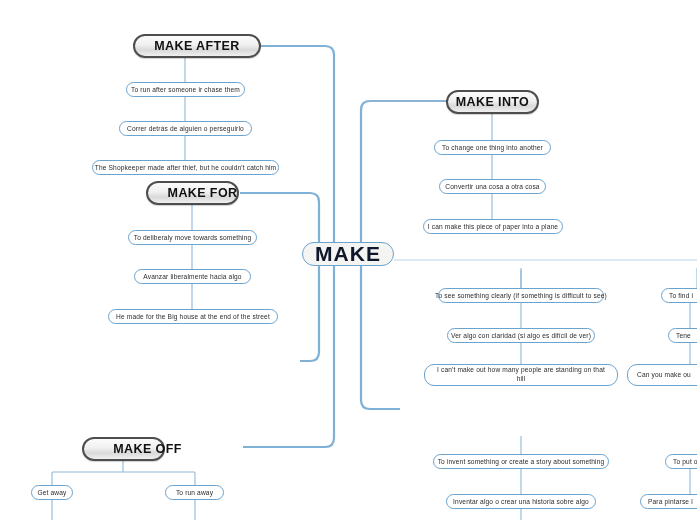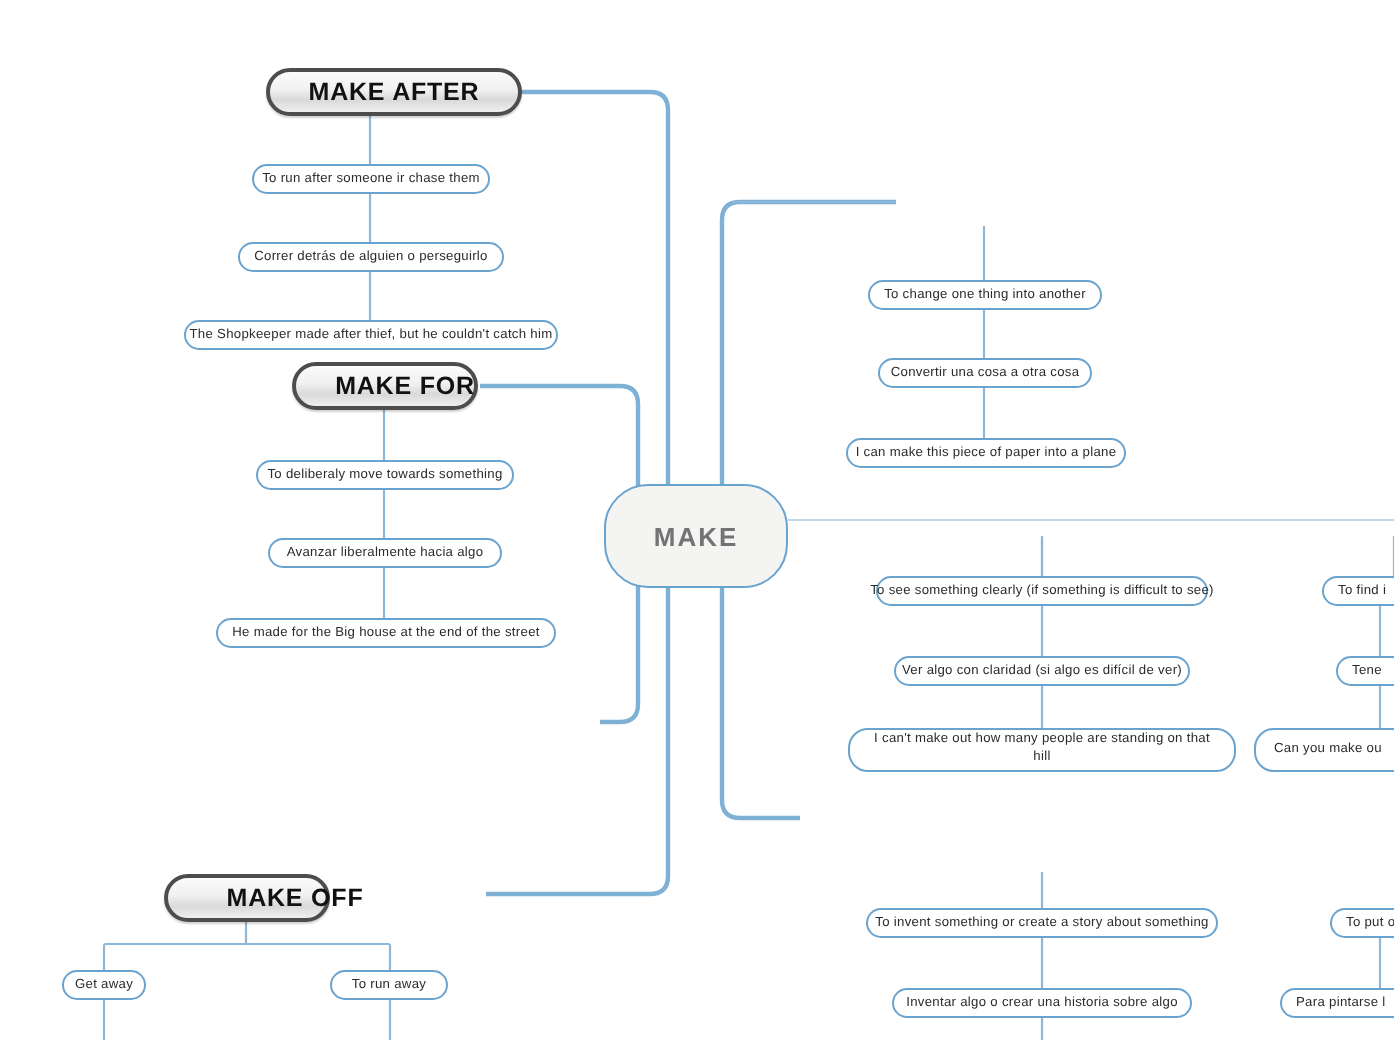--- a/index.html
+++ b/index.html
@@ -47,25 +47,25 @@
     justify-content: center;
     text-align: center;
     white-space: nowrap;
   }
 
   
   .node.root {
     background: #f4f4f2;
     border: 1.6px solid #6ba3cf;
     border-radius: 22px;
-    font-size: 13px;
+    font-size: 21px;
     font-weight: bold;
     letter-spacing: 1px;
-    color: #737373;
-    height: 52px;
+    color: #0f172a;
+    height: 24px;
     z-index: 6;
   }
 
   
   .node.cat {
     background: linear-gradient(to bottom, #fbfbfb 0%, #f0f0f0 45%, #d9d9d9 70%, #efefef 100%);
     border: 2px solid #4d4d4d;
     border-radius: 16px;
     font-size: 12.5px;
     font-weight: bold;
@@ -172,20 +172,23 @@
   <div class="node leaf" style="left:128px; top:230px; width:129px;">
     <span>To deliberaly move towards something</span>
   </div>
   <div class="node leaf" style="left:134px; top:269px; width:117px;">
     <span>Avanzar liberalmente hacia algo</span>
   </div>
   <div class="node leaf" style="left:108px; top:309px; width:170px;">
     <span>He made for the Big house at the end of the street</span>
   </div>
 
+  <div class="node cat" style="left:446px; top:90px; width:93px;">
+    <span>MAKE INTO</span>
+  </div>
   <div class="node leaf" style="left:434px; top:140px; width:117px;">
     <span>To change one thing into another</span>
   </div>
   <div class="node leaf" style="left:439px; top:179px; width:107px;">
     <span>Convertir una cosa a otra cosa</span>
   </div>
   <div class="node leaf" style="left:423px; top:219px; width:140px;">
     <span>I can make this piece of paper into a plane</span>
   </div>
 

